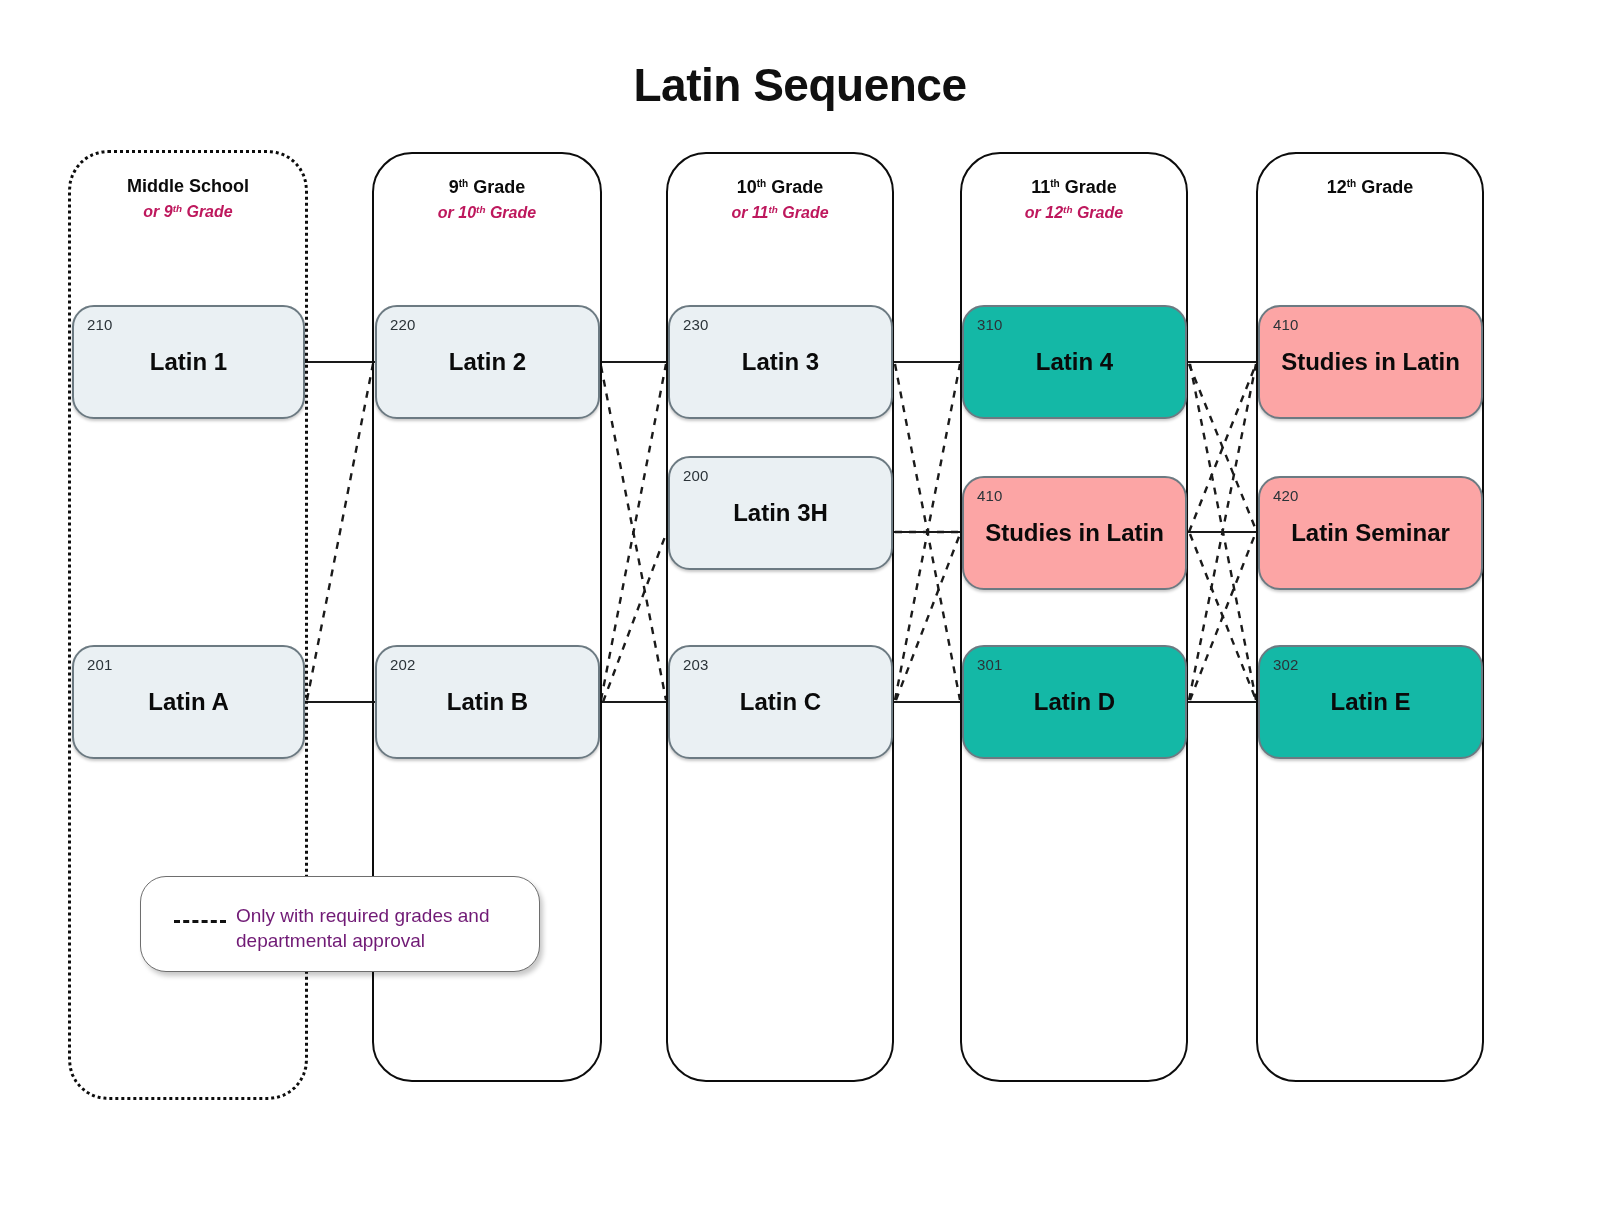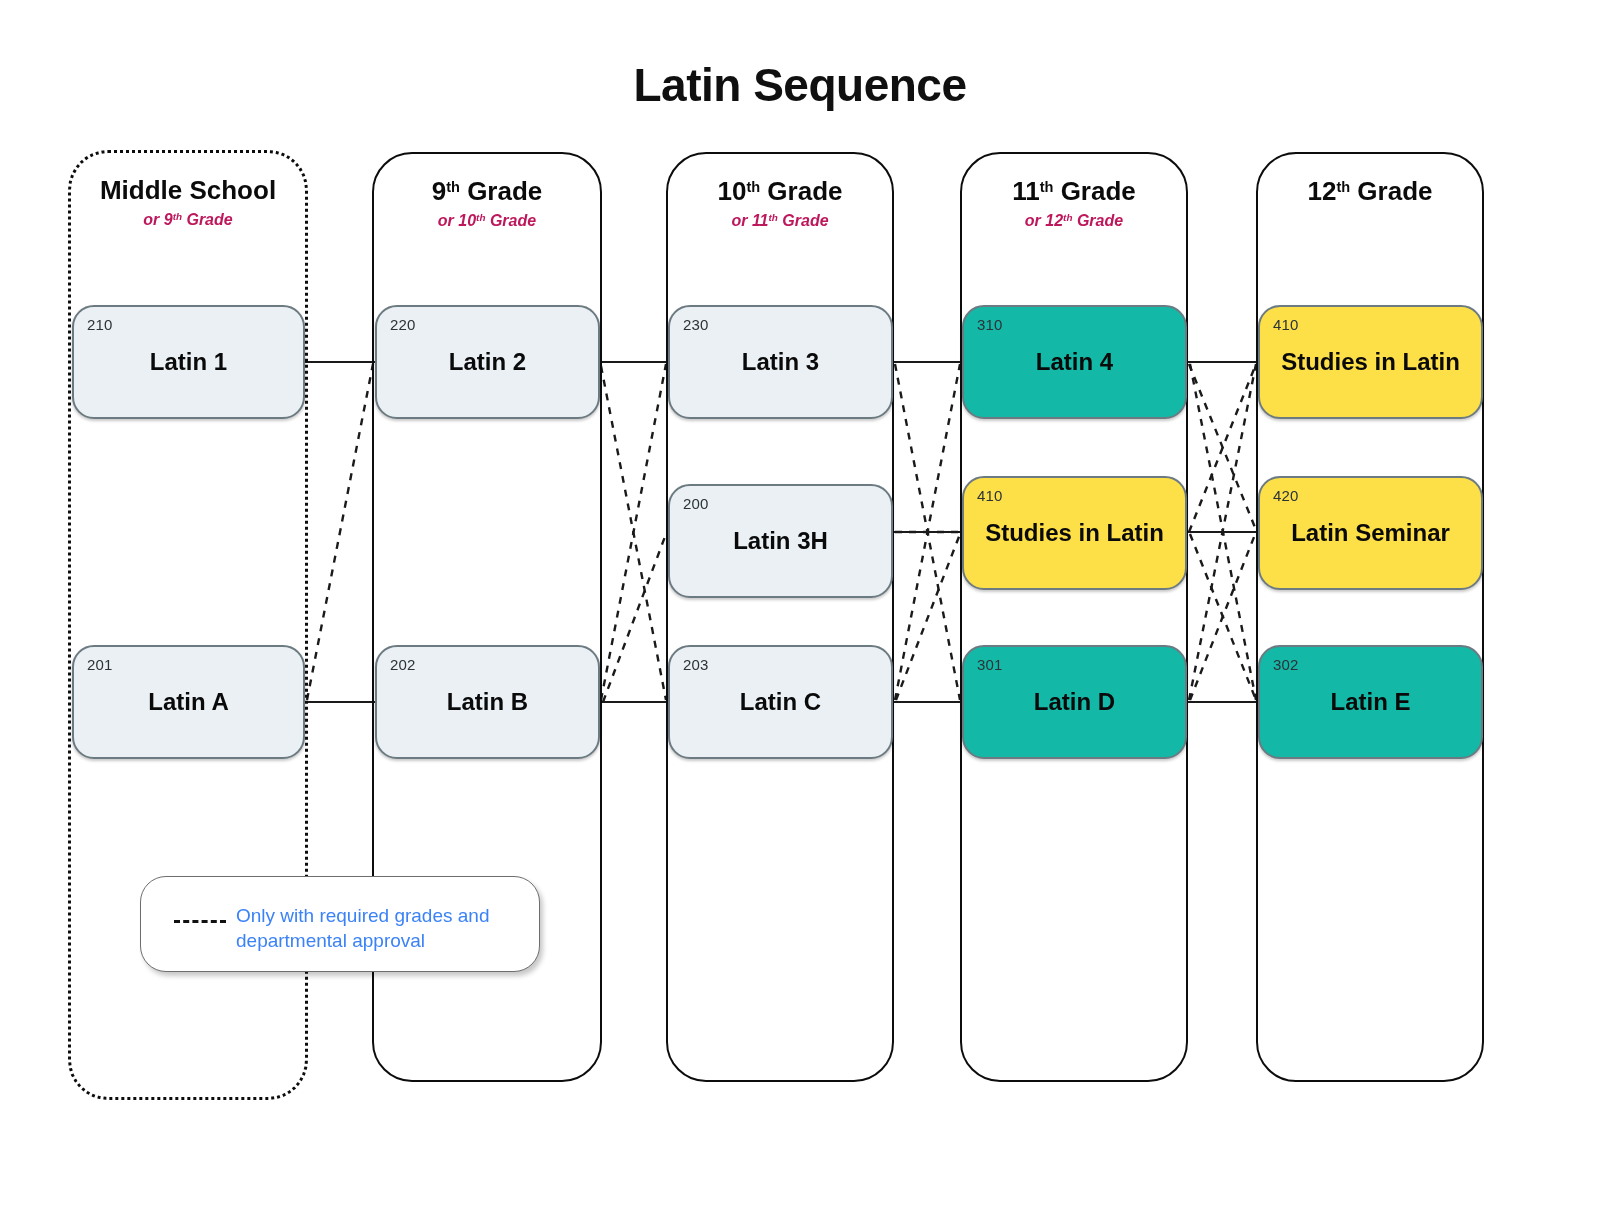--- a/index.html
+++ b/index.html
@@ -53,21 +53,21 @@
     border-width: 3px;
   }
   .col-head {
     position: absolute;
     left: 0;
     width: 100%;
     text-align: center;
     top: 24px;
   }
   .col-title {
-    font-size: 26px;
+    font-size: 18px;
     font-weight: bold;
     color: #0b0b0b;
     line-height: 1.05;
     white-space: nowrap;
   }
   .col-title sup {
     font-size: 0.56em;
     font-weight: bold;
     vertical-align: 0.55em;
     line-height: 0;
@@ -89,21 +89,21 @@
   .card {
     position: absolute;
     box-sizing: border-box;
     border: 2px solid #6c7a82;
     border-radius: 22px;
     background: #eaf0f3;
     box-shadow: 0 2px 3px rgba(0,0,0,0.22);
   }
   .card.tier1 { background: #eaf0f3; }
   .card.tier2 { background: #14b8a6; }
-  .card.tier3 { background: #fde047; }
+  .card.tier3 { background: #fca5a5; }
   .card-num {
     position: absolute;
     left: 13px;
     top: 9px;
     font-size: 15px;
     font-weight: normal;
     color: #2b3338;
     letter-spacing: 0.2px;
   }
   .card-label {
@@ -143,21 +143,21 @@
     height: 0;
     border-top: 3px dashed #111;
   }
   #legend-text {
     position: absolute;
     left: 95px;
     top: 26px;
     width: 290px;
     font-size: 19px;
     line-height: 1.32;
-    color: #3b82f6;
+    color: #701a75;
     font-weight: normal;
   }
 </style>
 </head>
 <body>
 
 <div id="stage">
 
   <div id="title">Latin Sequence</div>
 
@@ -293,21 +293,21 @@
   <div class="card tier2" style="left:962px; top:305px; width:225px; height:114px;">
     <span class="card-num">310</span>
     <span class="card-label">Latin 4</span>
   </div>
 
   <div class="card tier3" style="left:1258px; top:305px; width:225px; height:114px;">
     <span class="card-num">410</span>
     <span class="card-label">Studies in Latin</span>
   </div>
 
-  <div class="card tier1" style="left:668px; top:484px; width:225px; height:114px;">
+  <div class="card tier1" style="left:668px; top:456px; width:225px; height:114px;">
     <span class="card-num">200</span>
     <span class="card-label">Latin 3H</span>
   </div>
 
   <div class="card tier3" style="left:962px; top:476px; width:225px; height:114px;">
     <span class="card-num">410</span>
     <span class="card-label">Studies in Latin</span>
   </div>
 
   <div class="card tier3" style="left:1258px; top:476px; width:225px; height:114px;">

